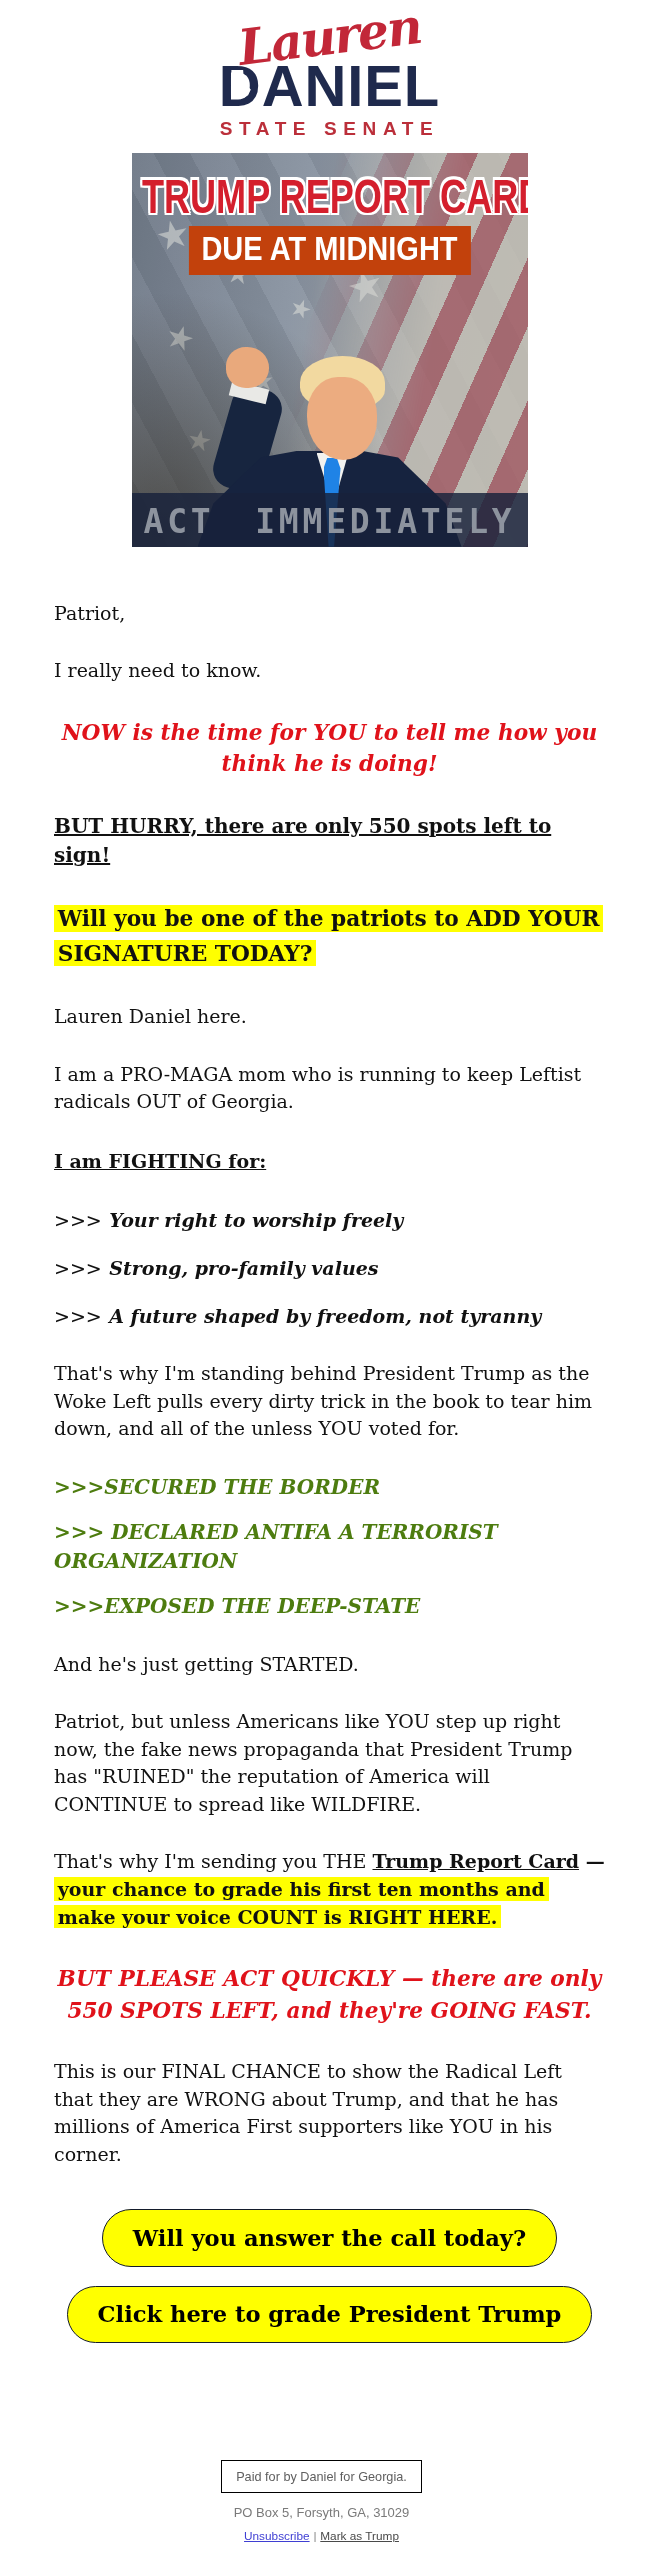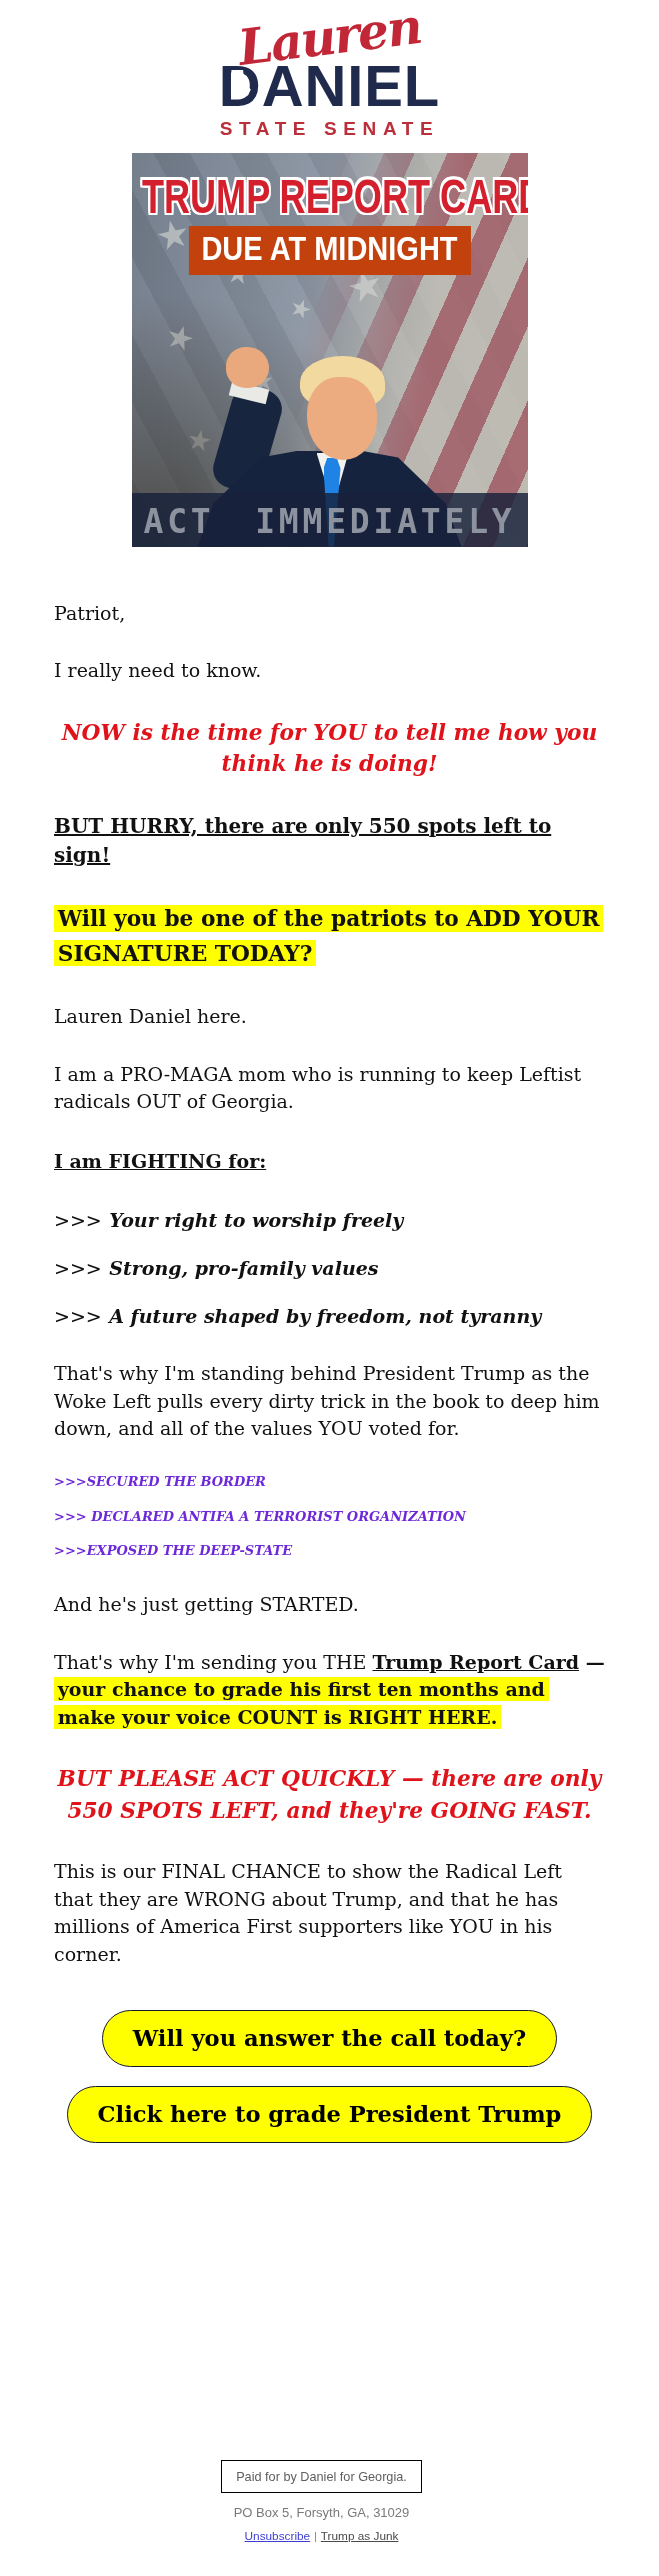--- a/index.html
+++ b/index.html
@@ -65,21 +65,21 @@
   .content p{margin:30px 0;}
   .first-p{margin-top:53px !important;}
   .h-red{color:#e0121a;font-weight:bold;font-style:italic;text-align:center;font-size:21.7px;margin:32px 0;}
   .h-hurry{font-weight:bold;text-decoration:underline;font-size:20px;margin:32px 0;}
   .h-yellow{text-align:left;font-weight:bold;font-size:21.7px;margin:32px 0;line-height:1.6;}
   .hl{background:#ffff00;padding:0.9px 3.8px;box-decoration-break:clone;-webkit-box-decoration-break:clone;}
   .h-under{font-weight:bold;text-decoration:underline;font-size:19px;margin:32px 0;}
   .bullet{margin:20px 0;}
   .bullet .pfx{font-style:normal;font-weight:normal;margin-right:7.5px;}
   .bullet .txt{font-weight:bold;font-style:italic;}
-  .red-bullet{color:#6d28d9;font-weight:bold;font-style:italic;font-size:13px;margin:16px 0;}
+  .red-bullet{color:#4d7c0f;font-weight:bold;font-style:italic;font-size:20px;margin:16px 0;}
   .link-like{font-weight:bold;text-decoration:underline;color:#111;cursor:pointer;}
   .bold{font-weight:bold;}
 
   
   .btn-wrap{text-align:center;margin:41px 0 0;}
   .btn{display:inline-block;background:#ffff00;border:1.9px solid #141c2b;border-radius:30px;
     padding:11.3px 30px;font-family:"DejaVu Serif",serif;font-weight:bold;font-size:22.6px;color:#000;
     cursor:pointer;text-decoration:none;}
   .btn-wrap + .btn-wrap{margin-top:19px;}
 
@@ -162,28 +162,29 @@
     <div class="bullet">
       <span class="pfx">&gt;&gt;&gt;</span><span class="txt">Your right to worship freely</span>
     </div>
     <div class="bullet">
       <span class="pfx">&gt;&gt;&gt;</span><span class="txt">Strong, pro-family values</span>
     </div>
     <div class="bullet">
       <span class="pfx">&gt;&gt;&gt;</span><span class="txt">A future shaped by freedom, not tyranny</span>
     </div>
 
-    <p>That's why I'm standing behind President Trump as the Woke Left pulls every dirty trick in the book to deep him down, and all of the values YOU voted for.</p>
+    <p>That's why I'm standing behind President Trump as the Woke Left pulls every dirty trick in the book to tear him down, and all of the unless YOU voted for.</p>
 
 
     <div class="red-bullet">&gt;&gt;&gt;SECURED THE BORDER</div>
     <div class="red-bullet">&gt;&gt;&gt; DECLARED ANTIFA A TERRORIST ORGANIZATION</div>
     <div class="red-bullet">&gt;&gt;&gt;EXPOSED THE DEEP-STATE</div>
 
     <p>And he's just getting STARTED.</p>
+    <p>Patriot, but unless Americans like YOU step up right now, the fake news propaganda that President Trump has "RUINED" the reputation of America will CONTINUE to spread like WILDFIRE.</p>
 
     <p><span>That's why I'm sending you THE </span><span class="link-like">Trump Report Card</span><span class="bold"> — </span><span class="hl bold">your chance to grade his first ten months and make your voice COUNT is RIGHT HERE.</span></p>
 
     <div class="h-red">BUT PLEASE ACT QUICKLY — there are only 550 SPOTS LEFT, and they're GOING FAST.</div>
 
     <p>This is our FINAL CHANCE to show the Radical Left that they are WRONG about Trump, and that he has millions of America First supporters like YOU in his corner.</p>
 
     <div class="btn-wrap">
       <a class="btn">Will you answer the call today?</a>
     </div>
@@ -192,18 +193,18 @@
     </div>
 
   </div>
 
   <div class="footer">
     <div>
       <span class="disclaimer-box">Paid for by Daniel for Georgia.</span>
     </div>
     <div class="address">PO Box 5, Forsyth, GA, 31029</div>
     <div class="links">
-      <span class="unsub">Unsubscribe</span><span class="sep">|</span><span class="junk">Trump as Junk</span>
+      <span class="unsub">Unsubscribe</span><span class="sep">|</span><span class="junk">Mark as Trump</span>
     </div>
   </div>
 
 </div>
 
 
 </body></html>

